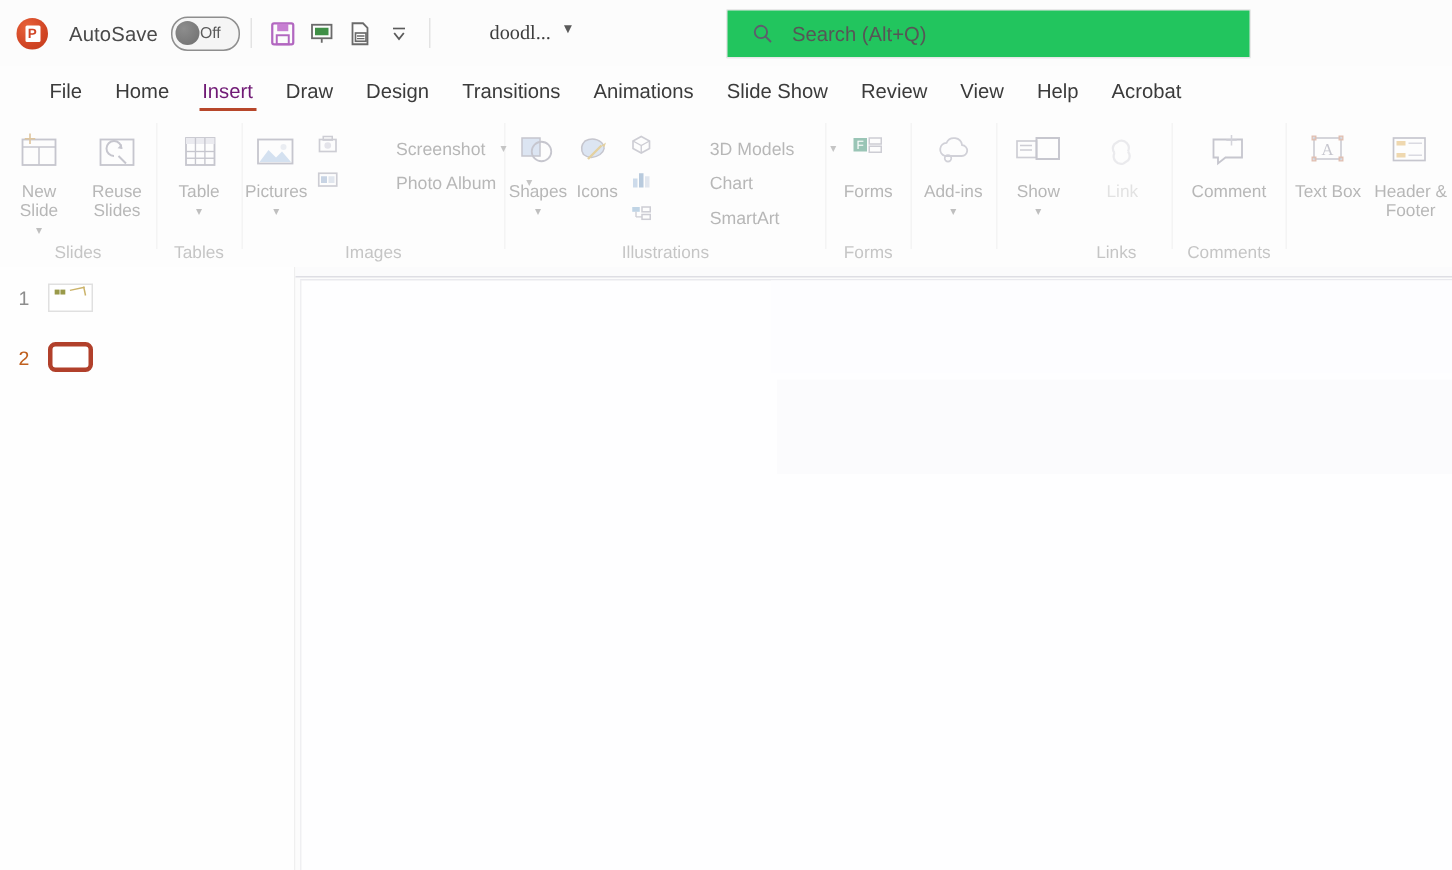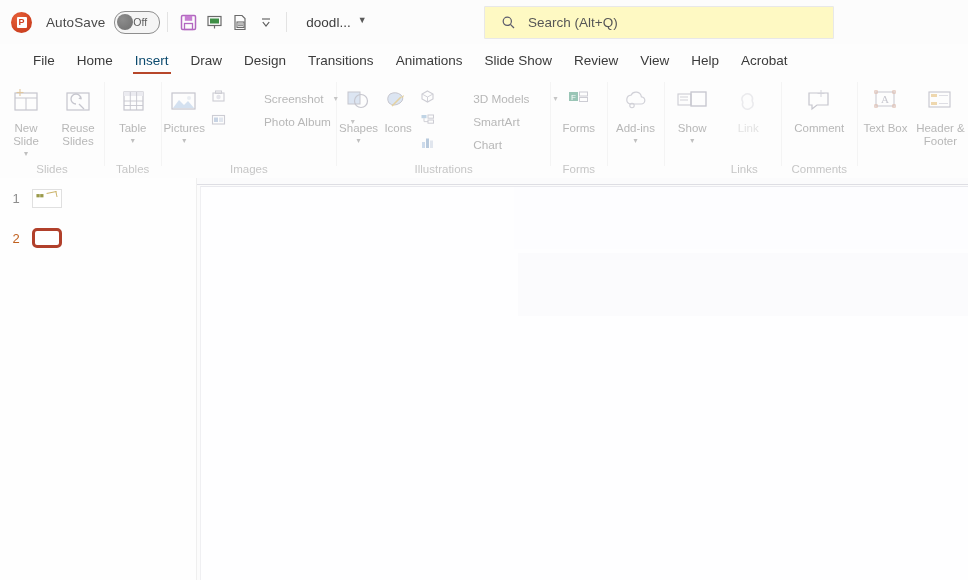--- a/index.html
+++ b/index.html
@@ -59,31 +59,31 @@
     font-size: 10.5px; color: #5b5b5b; margin-left: 0;
   }
   .qat-sep {
     width: 1px; height: 20px; background: #e3e3e3; margin: 0 7px;
   }
   .qat-btn {
     width: 26px; height: 26px;
     display: flex; align-items: center; justify-content: center;
   }
   .doc-title {
-    margin-left: 12px;
+    margin-left: 32px;
     font-size: 13.5px; color: #3d3d3d;
-    display: flex; align-items: flex-start; gap: 7px;
+    display: flex; align-items: flex-start; gap: 7px; font-family: Liberation Serif, serif;
   }
   .chev-sm {
     font-size: 9px; color: #5a5a5a;
   }
   .searchbox {
     position: absolute; left: 484px; top: 6px;
     width: 348px; height: 31px;
-    background: #fef9c3;
+    background: #22c55e;
     border: 1px solid #e8e8e8;
     display: flex; align-items: center;
     border-radius: 1px;
   }
   .searchbox .sicon { margin-left: 16px; display:flex; }
   .searchbox .splace {
     margin-left: 12px; font-size: 13.5px; color: #565656;
   }
 
   
@@ -93,21 +93,21 @@
     display: flex; align-items: center;
     padding-left: 22px;
     box-sizing: border-box;
   }
   .tab {
     font-size: 13.5px; color: #3b3b3b;
     padding: 4px 11px 6px 11px;
     position: relative;
     white-space: nowrap;
   }
-  .tab.active { color: #0c4a6e; }
+  .tab.active { color: #701a75; }
   .tab.active::after {
     content: ""; position: absolute;
     left: 9px; right: 9px; bottom: 0px;
     height: 2px; background: #b7472a;
   }
 
   
   .ribbon {
     position: absolute; top: 78px; left: 0;
     width: 968px; height: 100px;
@@ -460,39 +460,39 @@
                   <path d="M7.5 2 L13 5 L13 10 L7.5 13 L2 10 L2 5 Z" fill="none" stroke="#9a9aa8" stroke-width="1.1"></path>
                   <path d="M2 5 L7.5 8 L13 5 M7.5 8 L7.5 13" fill="none" stroke="#9a9aa8" stroke-width="0.9"></path>
                 </svg>
               </span>
               <span class="sl">3D Models</span>
               <span class="sc" style="margin-left:18px">▾</span>
             </div>
             <div class="smallbtn">
               <span>
                 <svg width="15" height="15" viewBox="0 0 15 15">
+                  <rect x="2" y="7" width="3" height="6" fill="#9bb7d8"></rect>
+                  <rect x="6" y="3.5" width="3" height="9.5" fill="#6f93bb"></rect>
+                  <rect x="10" y="5.5" width="3" height="7.5" fill="#c3cfdf"></rect>
+                </svg>
+              </span>
+              <span class="sl">Chart</span>
+            </div>
+            <div class="smallbtn">
+              <span>
+                <svg width="15" height="15" viewBox="0 0 15 15">
                   <rect x="1.5" y="3" width="5" height="3.2" fill="#7fa8cc"></rect>
                   <rect x="8" y="3" width="5.5" height="3.2" fill="none" stroke="#9a9aa8" stroke-width="1"></rect>
                   <rect x="8" y="8" width="5.5" height="3.2" fill="none" stroke="#9a9aa8" stroke-width="1"></rect>
                   <line x1="4" y1="6.2" x2="4" y2="9.6" stroke="#9a9aa8" stroke-width="0.9"></line>
                   <line x1="4" y1="9.6" x2="8" y2="9.6" stroke="#9a9aa8" stroke-width="0.9"></line>
                 </svg>
               </span>
               <span class="sl">SmartArt</span>
             </div>
-            <div class="smallbtn">
-              <span>
-                <svg width="15" height="15" viewBox="0 0 15 15">
-                  <rect x="2" y="7" width="3" height="6" fill="#9bb7d8"></rect>
-                  <rect x="6" y="3.5" width="3" height="9.5" fill="#6f93bb"></rect>
-                  <rect x="10" y="5.5" width="3" height="7.5" fill="#c3cfdf"></rect>
-                </svg>
-              </span>
-              <span class="sl">Chart</span>
-            </div>
           </div>
         </div>
         <div class="rgroup-label">Illustrations</div>
       </div>
 
       <div class="rsep"></div>
 
       <div class="rgroup" style="width:56px">
         <div class="rgroup-items">
           <div class="bigbtn">

